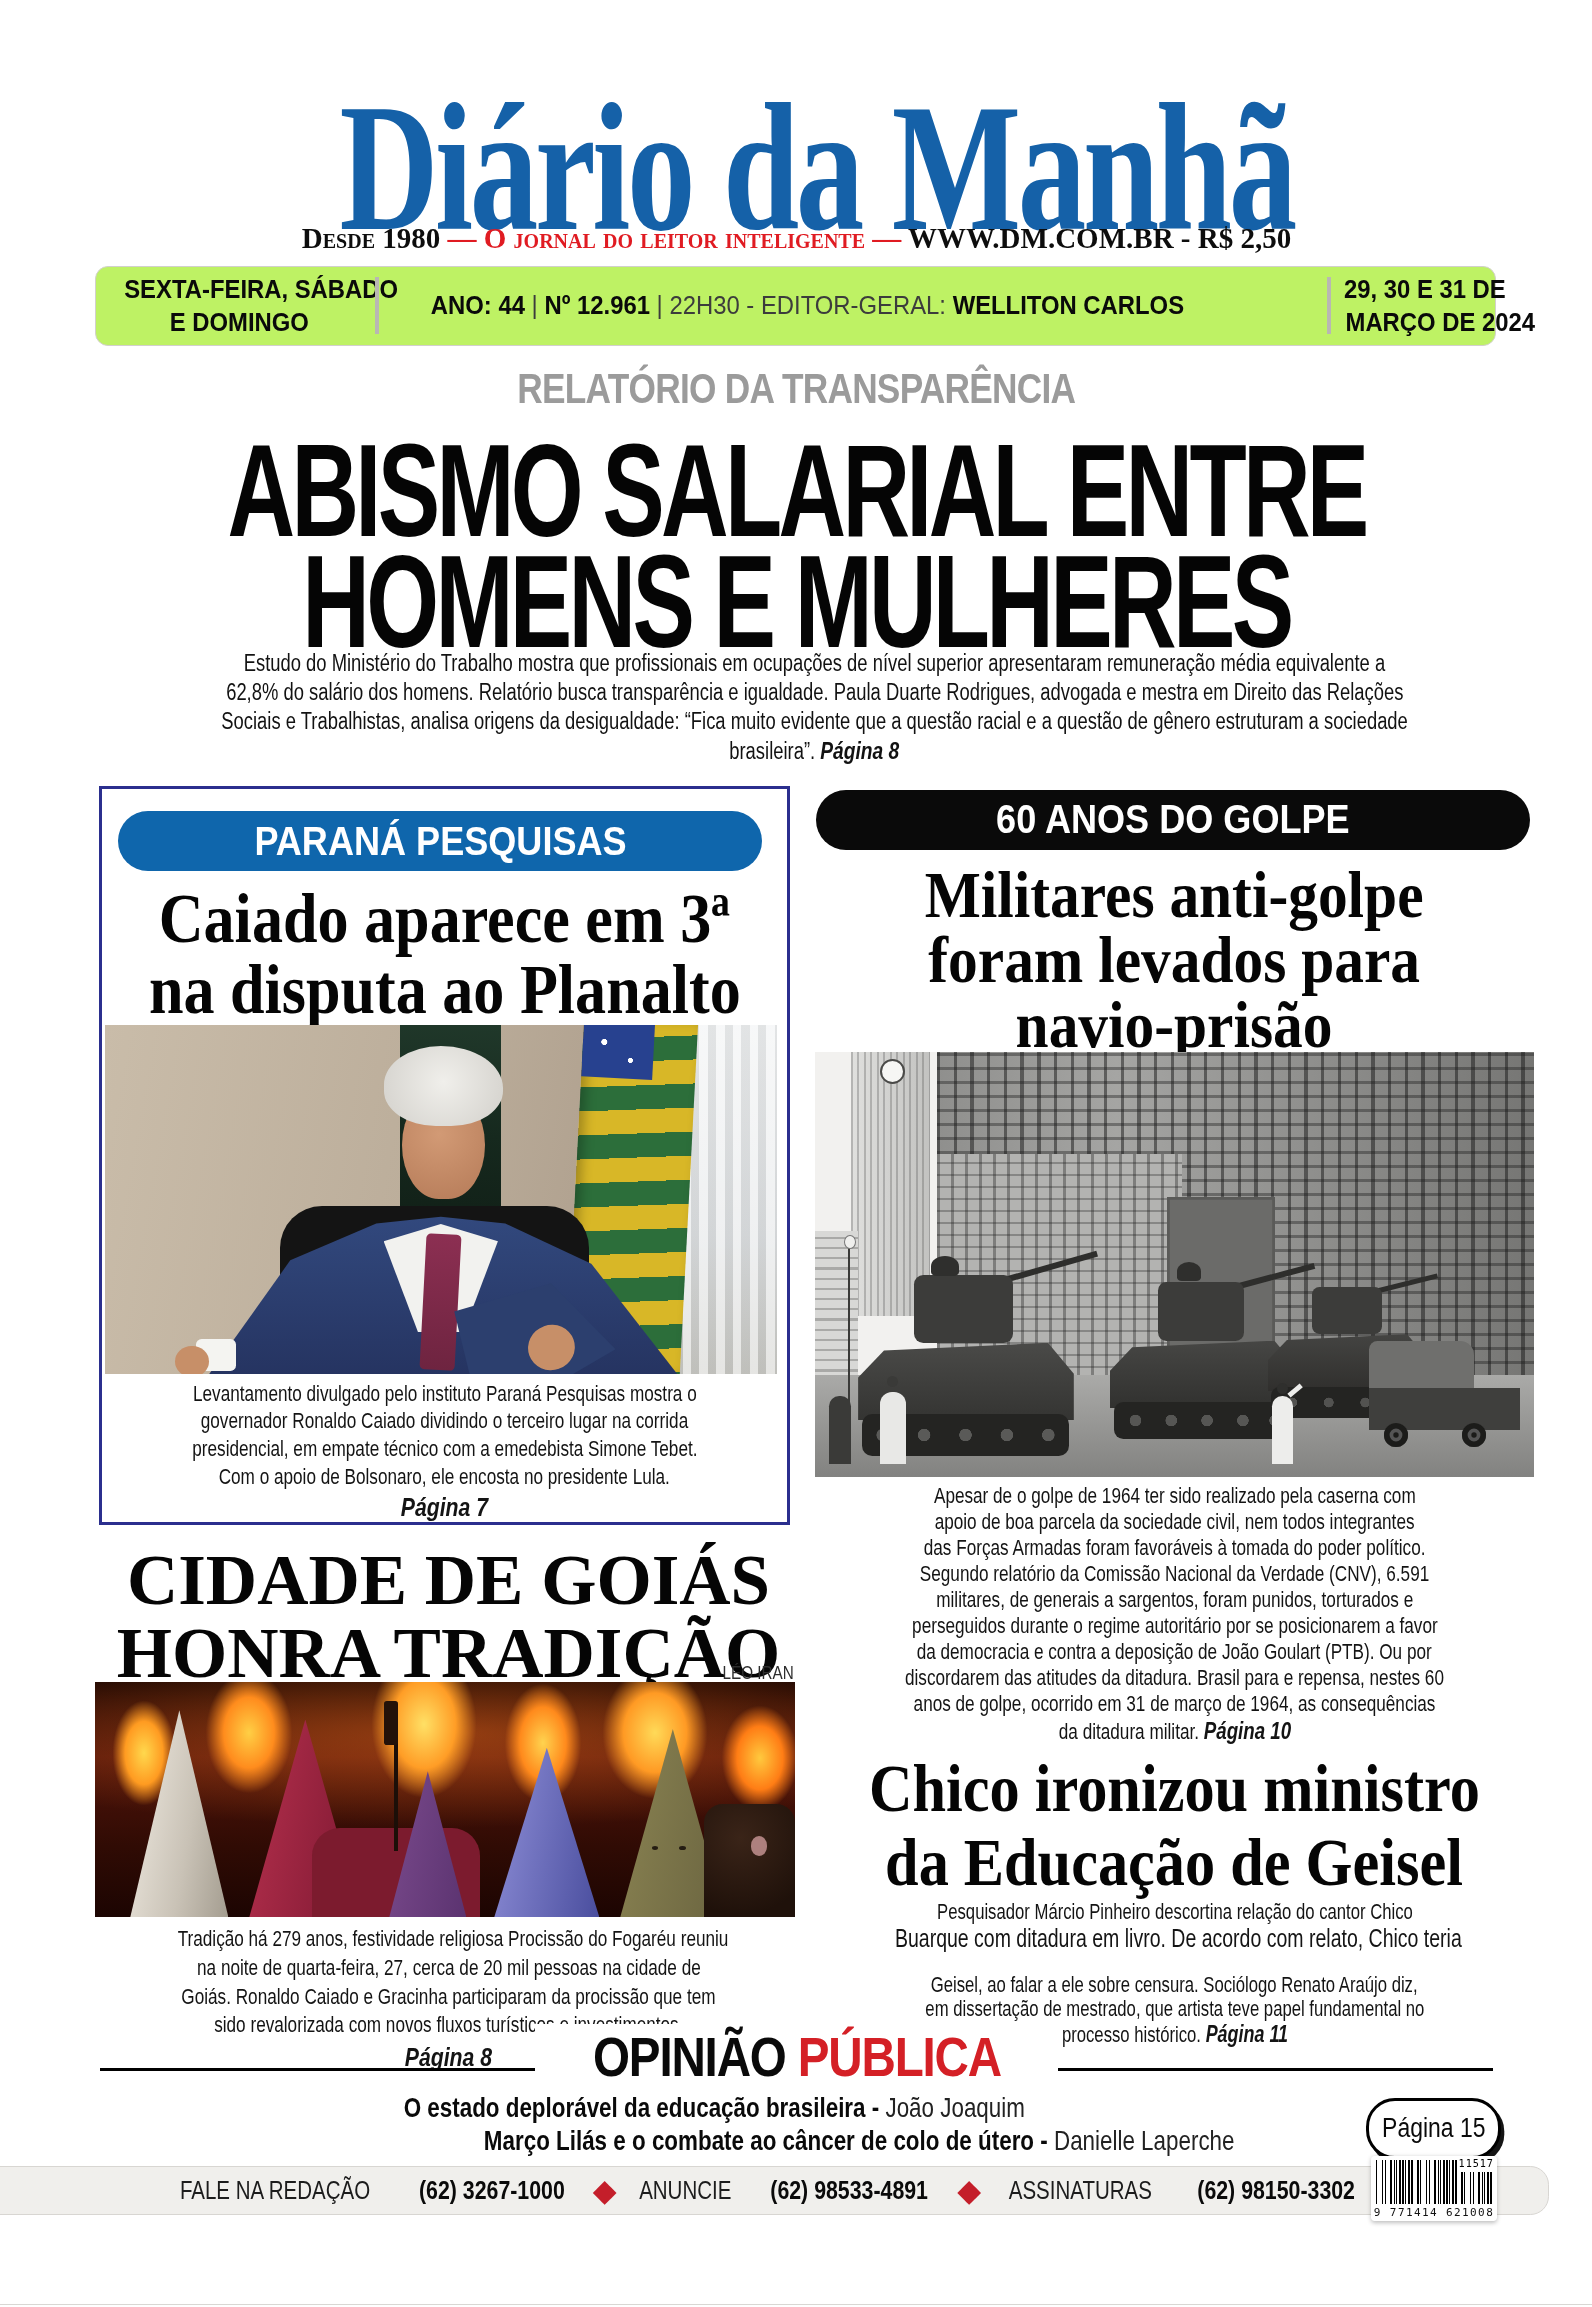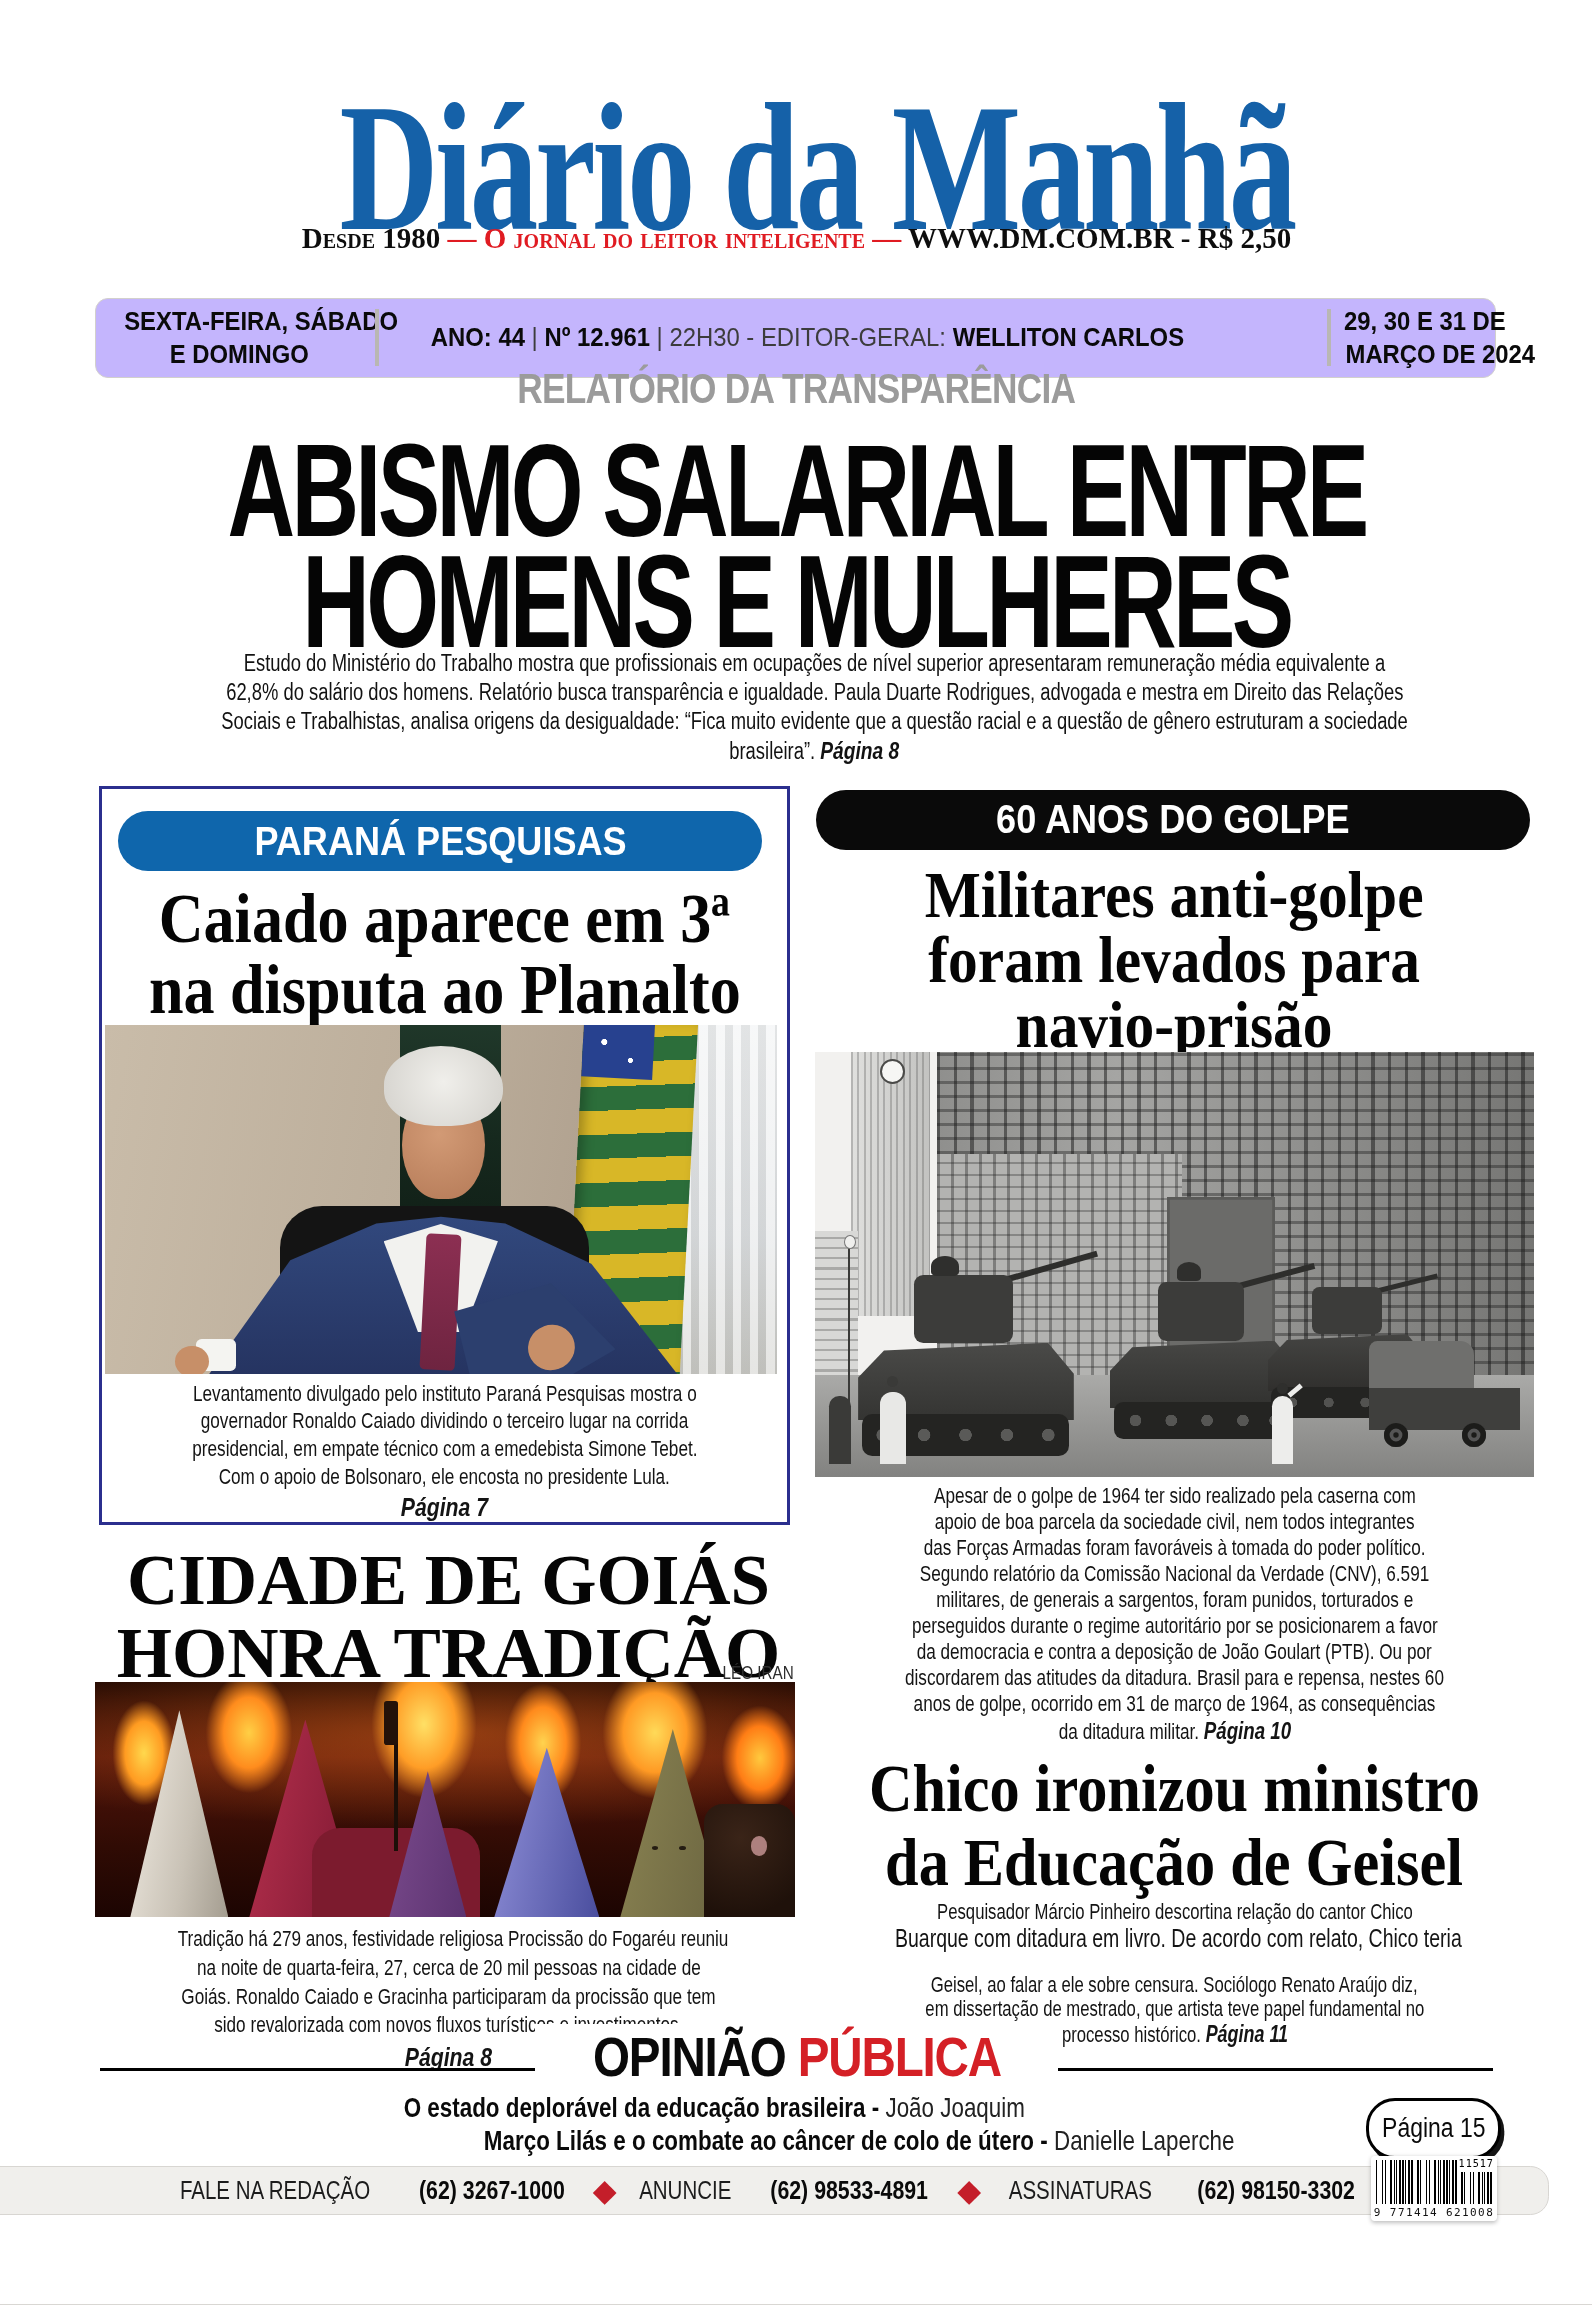--- a/index.html
+++ b/index.html
@@ -15,21 +15,21 @@
   .s88{transform:scaleX(0.88);}
   .s90{transform:scaleX(0.90);}
   .serif{font-family:"Liberation Serif",serif;font-weight:bold;color:#050505;}
   .cap{font-size:22px;color:#141414;}
   .pageref{font-weight:bold;font-style:italic;}
   
   .logo{font-family:"Liberation Serif",serif;font-weight:bold;color:#1561a8;font-size:149px;letter-spacing:-3.7px;transform:scale(0.92,1.22);transform-origin:center top;}
   .tagline{font-family:"Liberation Serif",serif;font-weight:bold;font-variant:small-caps;font-size:29px;color:#0d0d0d;}
   .tag-red{color:#e01b22;}
   
-  .infobar{left:95px;top:266px;width:1399px;height:78px;background:#c4b5fd;border:0.9px solid #d2d0cc;border-radius:13px;margin-top:32px;}
+  .infobar{left:95px;top:266px;width:1399px;height:78px;background:#bef264;border:0.9px solid #d2d0cc;border-radius:13px;}
   .ib-cell{position:absolute;font-weight:bold;font-size:26.5px;line-height:33px;text-align:center;color:#0a0a0a;}
   .ib-sep{position:absolute;top:10.2px;width:3.7px;height:57px;background:#b9b7b3;}
   .ib-light{font-weight:normal;color:#3c3c3c;}
   
   .kicker{top:364px;font-weight:bold;font-size:43px;color:#9b9b9b;letter-spacing:-0.9px;}
   .mainhl{font-weight:bold;font-size:120px;color:#050505;letter-spacing:-4.7px;}
   .deckline{font-size:23px;color:#121212;margin-left:36px;}
   
   .banner{display:flex;align-items:center;justify-content:center;color:#ffffff;font-weight:bold;font-size:41px;border-radius:30px;}
   

